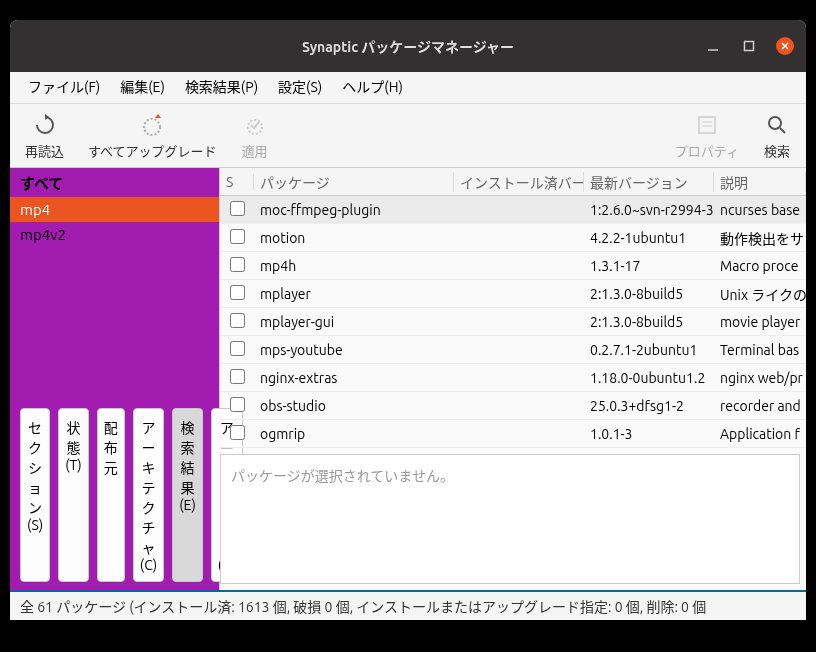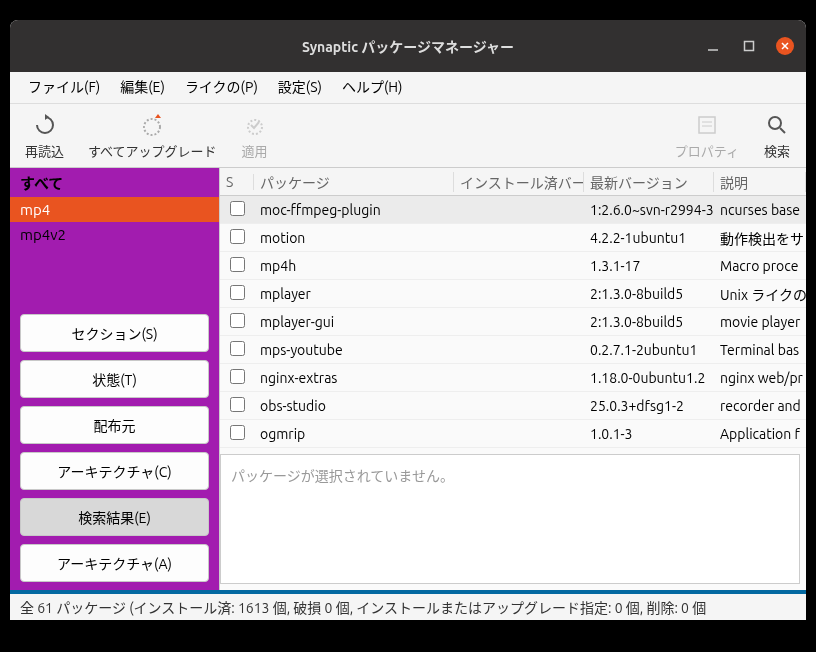--- a/index.html
+++ b/index.html
@@ -17,39 +17,39 @@
 .tbtn.disabled { color: #aaa; }
 .tbtn .ticon { width: 28px; height: 28px; display: flex; align-items: center; justify-content: center; }
 .tbtn .tlabel { font-size: 13px; }
 .spacer { flex: 1; }
 .main { flex: 1; display: flex; min-height: 0; }
 .sidebar { width: 210px; background: #a21caf; display: flex; flex-direction: column; border-right: 1px solid #ccc; }
 .treelist { flex: 1; overflow: auto; }
 .treeitem { padding: 4px 10px; cursor: pointer; font-size: 15px; }
 .treeitem.bold { font-weight: 700; }
 .treeitem.selected { background: #e95420; color: #fff; }
-.sidebuttons { padding: 8px 10px; display: flex; flex-direction: column; gap: 8px; }
+.sidebuttons { padding: 8px 10px; display: flex; gap: 8px; }
 .sbtn { border: 1px solid #c8c8c8; background: #fdfdfd; border-radius: 4px; padding: 8px 6px; text-align: center; cursor: pointer; font-size: 14px; }
 .sbtn.active { background: #d8d8d8; }
 .content { flex: 1; display: flex; flex-direction: column; min-width: 0; }
 .listhead { display: flex; background: #f5f5f5; border-bottom: 1px solid #ccc; height: 28px; align-items: center; color: #666; font-size: 14px; }
 .listhead .col { padding: 0 6px; border-right: 1px solid #ddd; overflow: hidden; white-space: nowrap; }
 .col-s { width: 34px; }
 .col-pkg { width: 200px; }
 .col-inst { width: 130px; }
 .col-latest { width: 130px; }
 .col-desc { flex: 1; }
 .rows { overflow: auto; }
 .row { display: flex; height: 28px; align-items: center; border-bottom: 1px solid #eee; }
 .row.sel { background: #ebebeb; }
 .row .cell { padding: 0 6px; overflow: hidden; white-space: nowrap; text-overflow: clip; }
 .row .chk { width: 34px; text-align: center; }
 .row .chk input { width: 15px; height: 15px; }
 .detail { border: 1px solid #ccc; margin: 6px 6px 0 0; padding: 10px; height: 130px; color: #999; background: #fff; }
-.statusbar { height: 30px; background: #f5f5f5; border-top: 4px solid #0369a1; display: flex; align-items: center; padding: 0 10px; font-size: 14px; color: #333; }
+.statusbar { height: 30px; background: #f5f5f5; border-top: 2px solid #0369a1; display: flex; align-items: center; padding: 0 10px; font-size: 14px; color: #333; }
 svg { display: block; }
 </style>
 </head>
 <body>
 
 <div class="window">
 
   <div class="titlebar">
     <div class="title">Synaptic パッケージマネージャー</div>
     <div class="controls">
@@ -68,21 +68,21 @@
             <line x1="2" y1="2" x2="8" y2="8" stroke="#fff" stroke-width="1.5"></line>
             <line x1="8" y1="2" x2="2" y2="8" stroke="#fff" stroke-width="1.5"></line>
           </svg>
       </div>
     </div>
   </div>
 
   <div class="menubar">
     <div class="mitem">ファイル(F)</div>
     <div class="mitem">編集(E)</div>
-    <div class="mitem">ライクの(P)</div>
+    <div class="mitem">検索結果(P)</div>
     <div class="mitem">設定(S)</div>
     <div class="mitem">ヘルプ(H)</div>
   </div>
 
   <div class="toolbar">
     <div class="tbtn">
       <div class="ticon">
         <svg width="24" height="24" viewBox="0 0 24 24">
             <path d="M12 4 A8 8 0 1 1 4 12" fill="none" stroke="#555" stroke-width="2"></path>
             <path d="M12 1 L12 7 L16 4 Z" fill="#555"></path>

